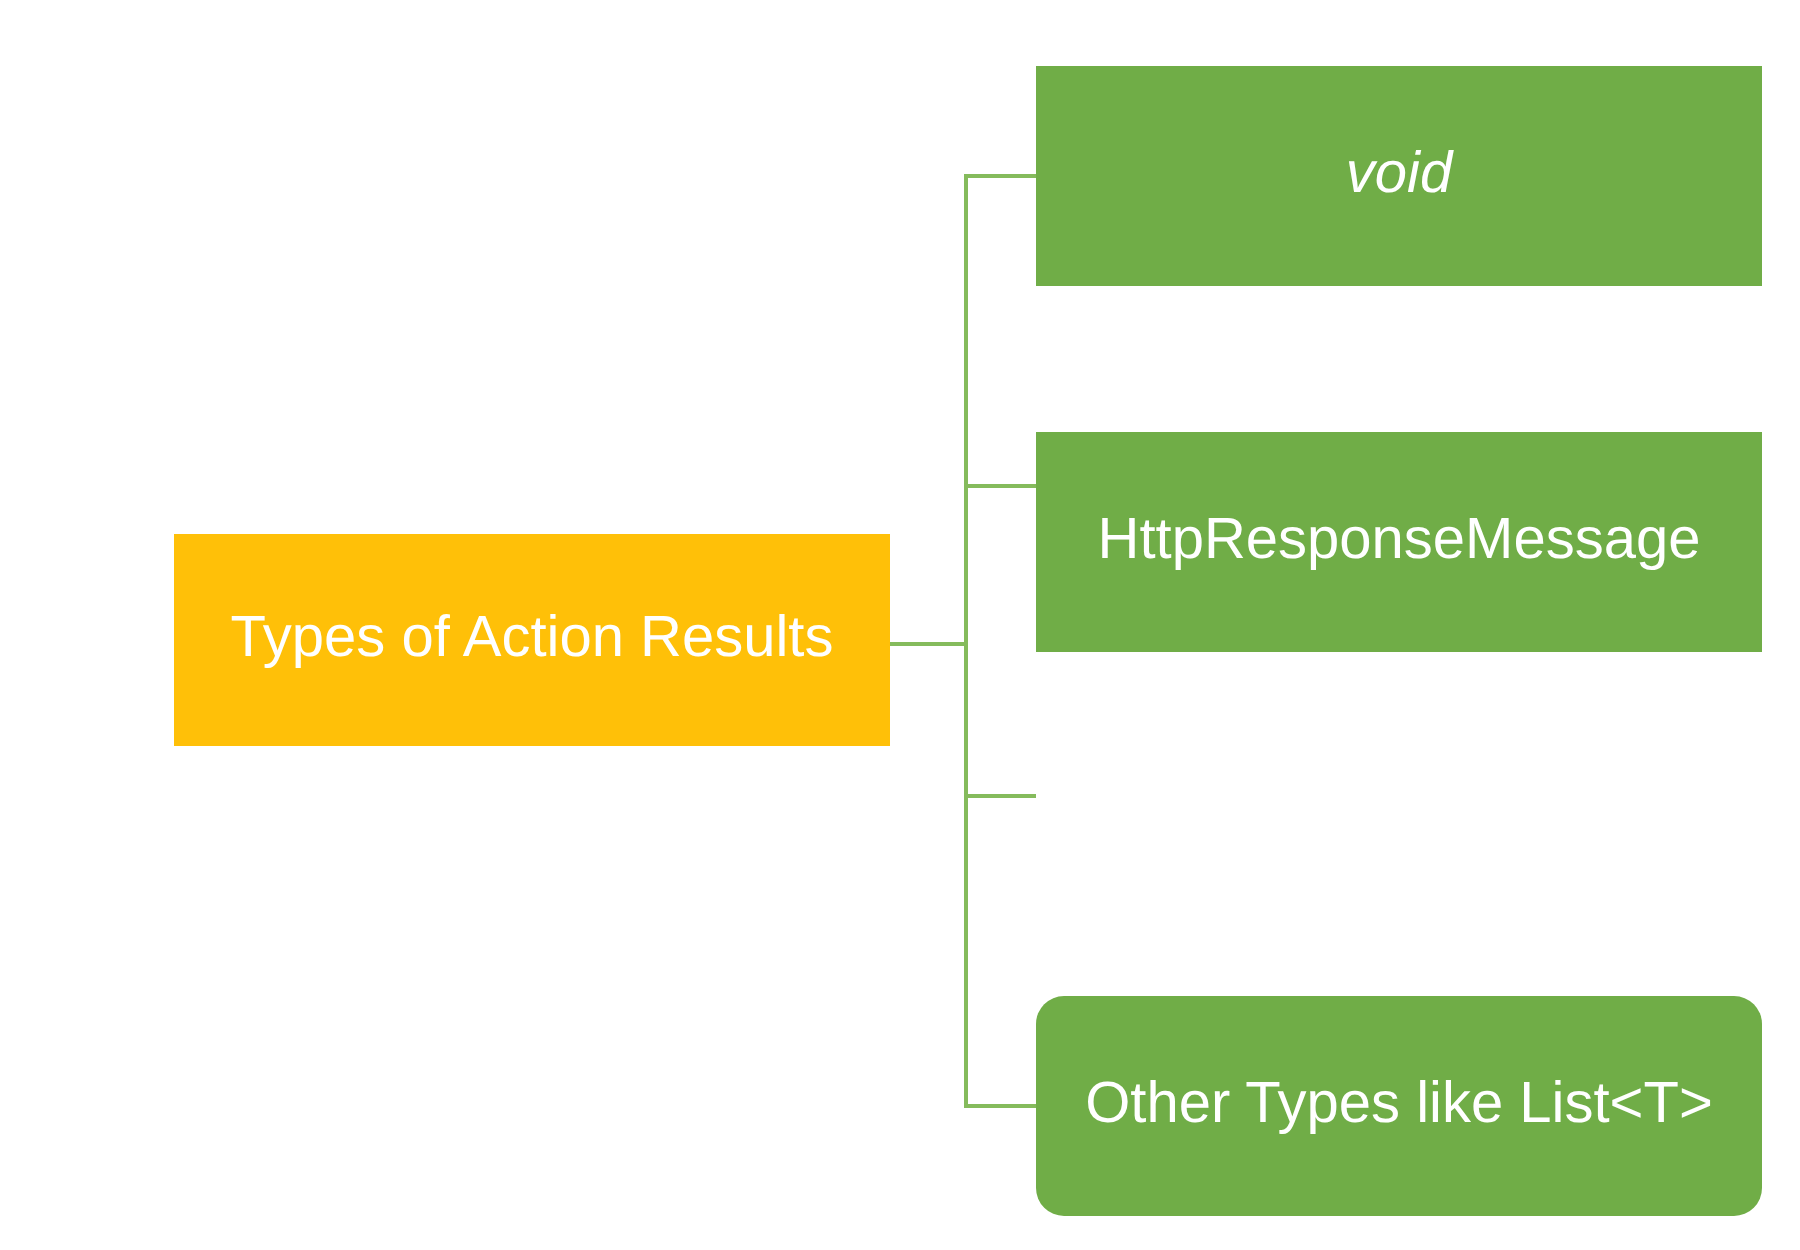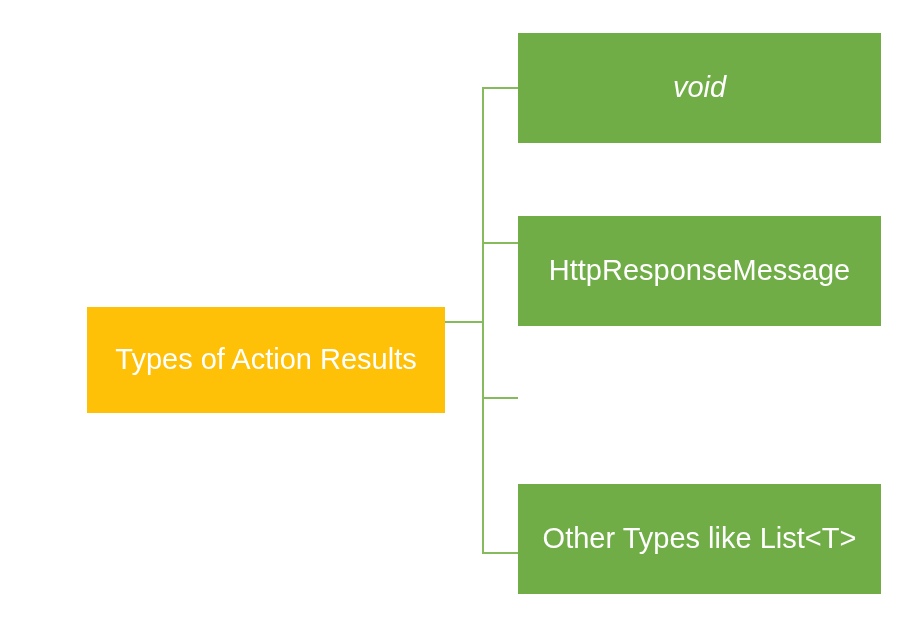--- a/index.html
+++ b/index.html
@@ -25,32 +25,31 @@
     font-size: 29px;
     line-height: 1.15;
     user-select: none;
   }
   .node.root {
     left: 87px;
     top: 267px;
     width: 358px;
     height: 106px;
     background: var(--root-fill, #FFC008);
-    margin-top: 40px;
   }
   .node.child {
     left: 518px;
     width: 363px;
     height: 110px;
     background: var(--child-fill, #70AD47);
   }
   .child-0 { top: 33px; font-style: italic; }
   .child-1 { top: 188px; margin-top: 28px; }
   .child-2 { top: 343px; }
-  .child-3 { top: 484px; }
+  .child-3 { top: 498px; border-radius: 14px; }
 
   .connector {
     position: absolute;
     background: var(--connector, #85BB5C);
   }
   .link-root   { left: 445px; top: 321px; width: 37px;  height: 2px; }
   .trunk       { left: 482px; top: 87px;  width: 2px;   height: 467px; }
   .stub        { left: 482px; width: 36px; height: 2px; }
   .stub-0 { top: 87px; }
   .stub-1 { top: 242px; }

